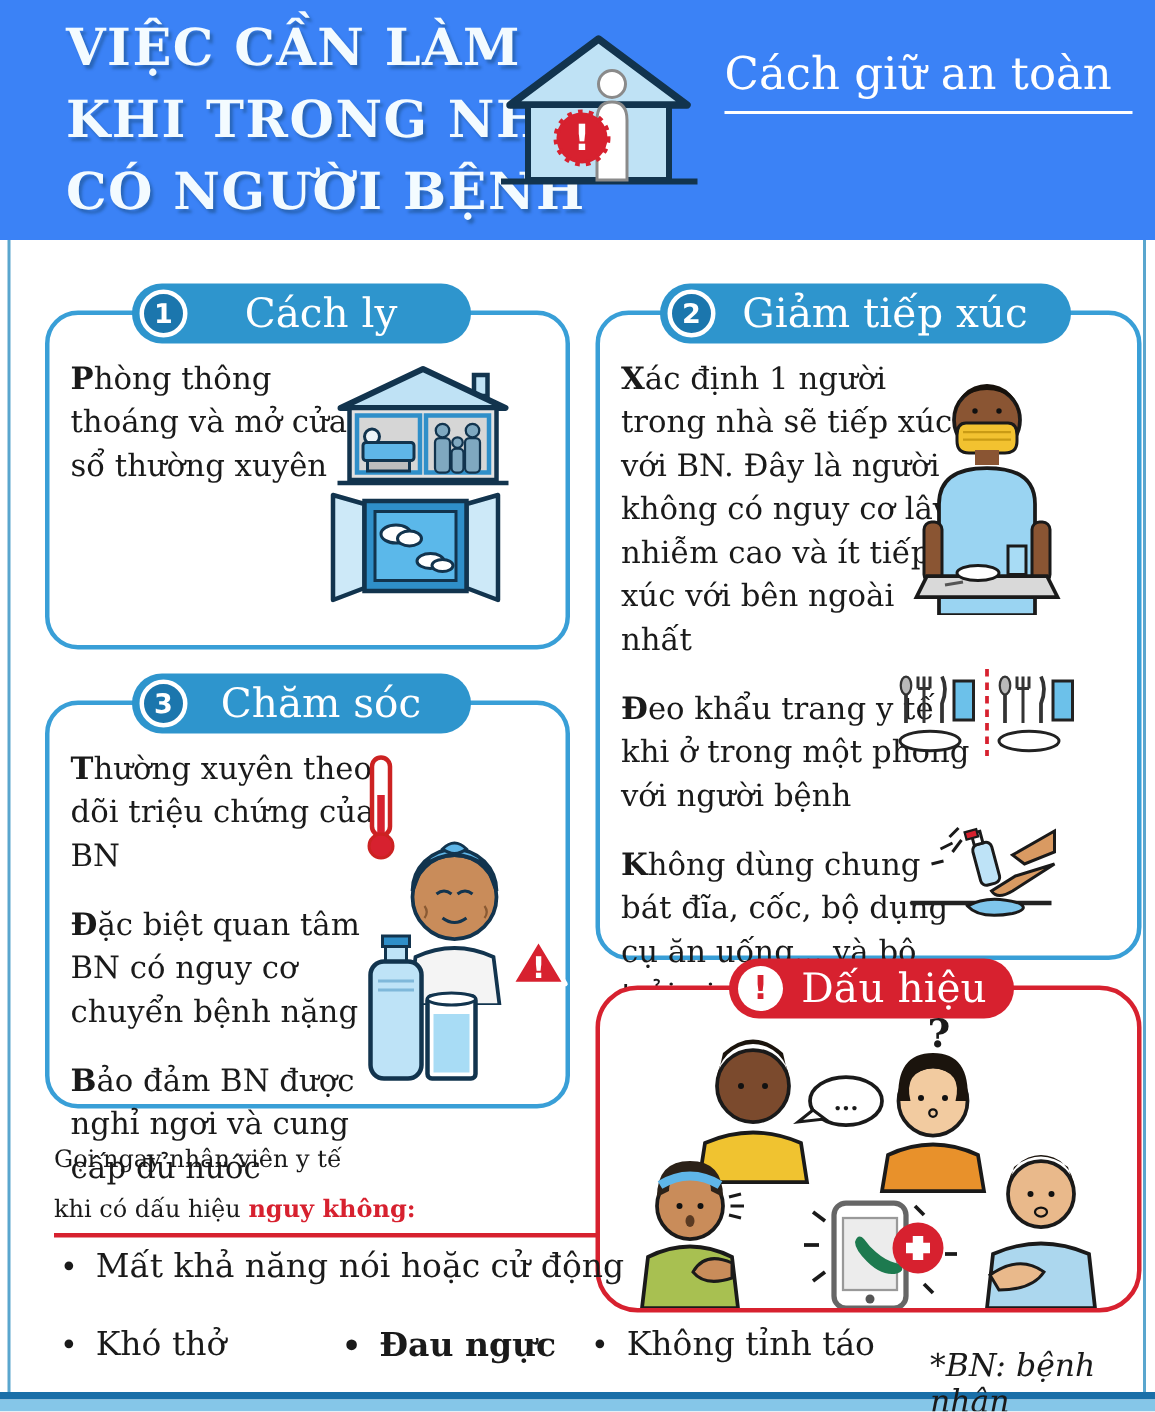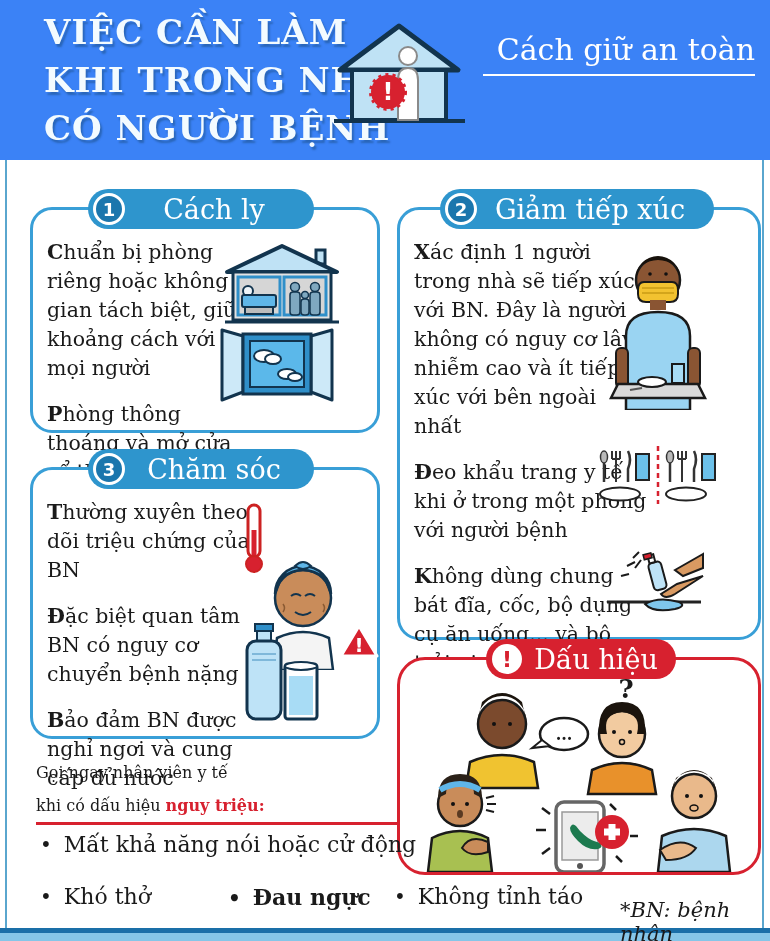--- a/index.html
+++ b/index.html
@@ -7,21 +7,21 @@
     position:relative;width:770px;height:941px;margin:0 auto;
     background:#ffffff;overflow:hidden;
     font-family:"DejaVu Serif","Liberation Serif",serif;
     color:#1a1a1a;
   }
   
   .header{position:absolute;left:0;top:0;width:770px;height:160px;background:#3b82f6;}
   .title{position:absolute;left:44px;top:8px;font-size:34px;font-weight:700;
          color:#f3fbff;line-height:48px;letter-spacing:1px;
          text-shadow:2px 3px 2px rgba(15,60,95,.4);}
-  .subtitle-wrap{position:absolute;left:483px;top:32px;width:272px;text-align:right;}
+  .subtitle-wrap{position:absolute;left:483px;top:32px;width:272px;text-align:left;}
   .subtitle{font-size:30px;color:#ffffff;}
   .subtitle-rule{margin-top:7px;height:2px;background:#ffffff;}
   .house-hero{position:absolute;left:332px;top:18px;}
   
   .frame-left,.frame-right{position:absolute;top:160px;width:2px;height:768px;background:#5aa6ce;}
   .frame-left{left:5px;} .frame-right{left:762px;}
   .band-dark{position:absolute;left:0;top:928px;width:770px;height:5px;background:#1a6fa8;}
   .band-light{position:absolute;left:0;top:933px;width:770px;height:8px;background:#85c6e8;}
   
   .card{position:absolute;background:#fff;border:3px solid #399fd7;border-radius:22px;box-sizing:border-box;}
@@ -86,21 +86,20 @@
   <div class="frame-right"></div>
   <div class="band-dark"></div>
   <div class="band-light"></div>
 
   <div class="card" style="left:30px;top:207px;width:350px;height:226px;">
     <div class="pill" style="left:55px;width:226px;">
       <span class="numcircle">1</span>
       <span>Cách ly</span>
     </div>
     <div class="body">
-      <p class="item w205">Chuẩn bị phòng riêng hoặc không gian tách biệt, giữ khoảng cách với mọi người</p>
       <p class="item w205">Phòng thông thoáng và mở cửa sổ thường xuyên</p>
     </div>
     <div class="icon-abs" style="left:190px;top:32px;">
       <svg width="118" height="85" viewBox="0 0 118 85">
         <rect x="93" y="8" width="9" height="14" fill="#bfe2f5" stroke="#12344e" stroke-width="3"></rect>
         <polygon points="4,30 59,4 114,30" fill="#bfe2f5" stroke="#12344e" stroke-width="4" stroke-linejoin="round"></polygon>
         <rect x="10" y="30" width="98" height="48" fill="#e2e2e2" stroke="#12344e" stroke-width="3"></rect>
         <rect x="15" y="35" width="42" height="38" fill="#d6d6d6" stroke="#2f8fc9" stroke-width="3"></rect>
         <rect x="61" y="35" width="42" height="38" fill="#d6d6d6" stroke="#2f8fc9" stroke-width="3"></rect>
         <circle cx="25" cy="49" r="5" fill="#eef4f8" stroke="#12344e" stroke-width="2"></circle>
@@ -313,21 +312,21 @@
               <line x1="212" y1="180" x2="218" y2="186"></line>
           </g>
         </g>
       </svg>
     </div>
   </div>
 
   <div class="call-block">
     <div>Gọi ngay nhân viên y tế</div>
     <div>
-      <span>khi có dấu hiệu </span><span class="danger">nguy triệu:</span>
+      <span>khi có dấu hiệu </span><span class="danger">nguy không:</span>
     </div>
   </div>
   <div class="red-rule"></div>
 
   <div class="sym" style="left:40px;top:832px;">Mất khả năng nói hoặc cử động</div>
   <div class="sym" style="left:40px;top:884px;">Khó thở</div>
   <div class="sym" style="left:228px;top:884px;font-weight:bold;">Đau ngực</div>
   <div class="sym" style="left:394px;top:884px;">Không tỉnh táo</div>
 
   <div class="footnote">*BN: bệnh nhân</div>

